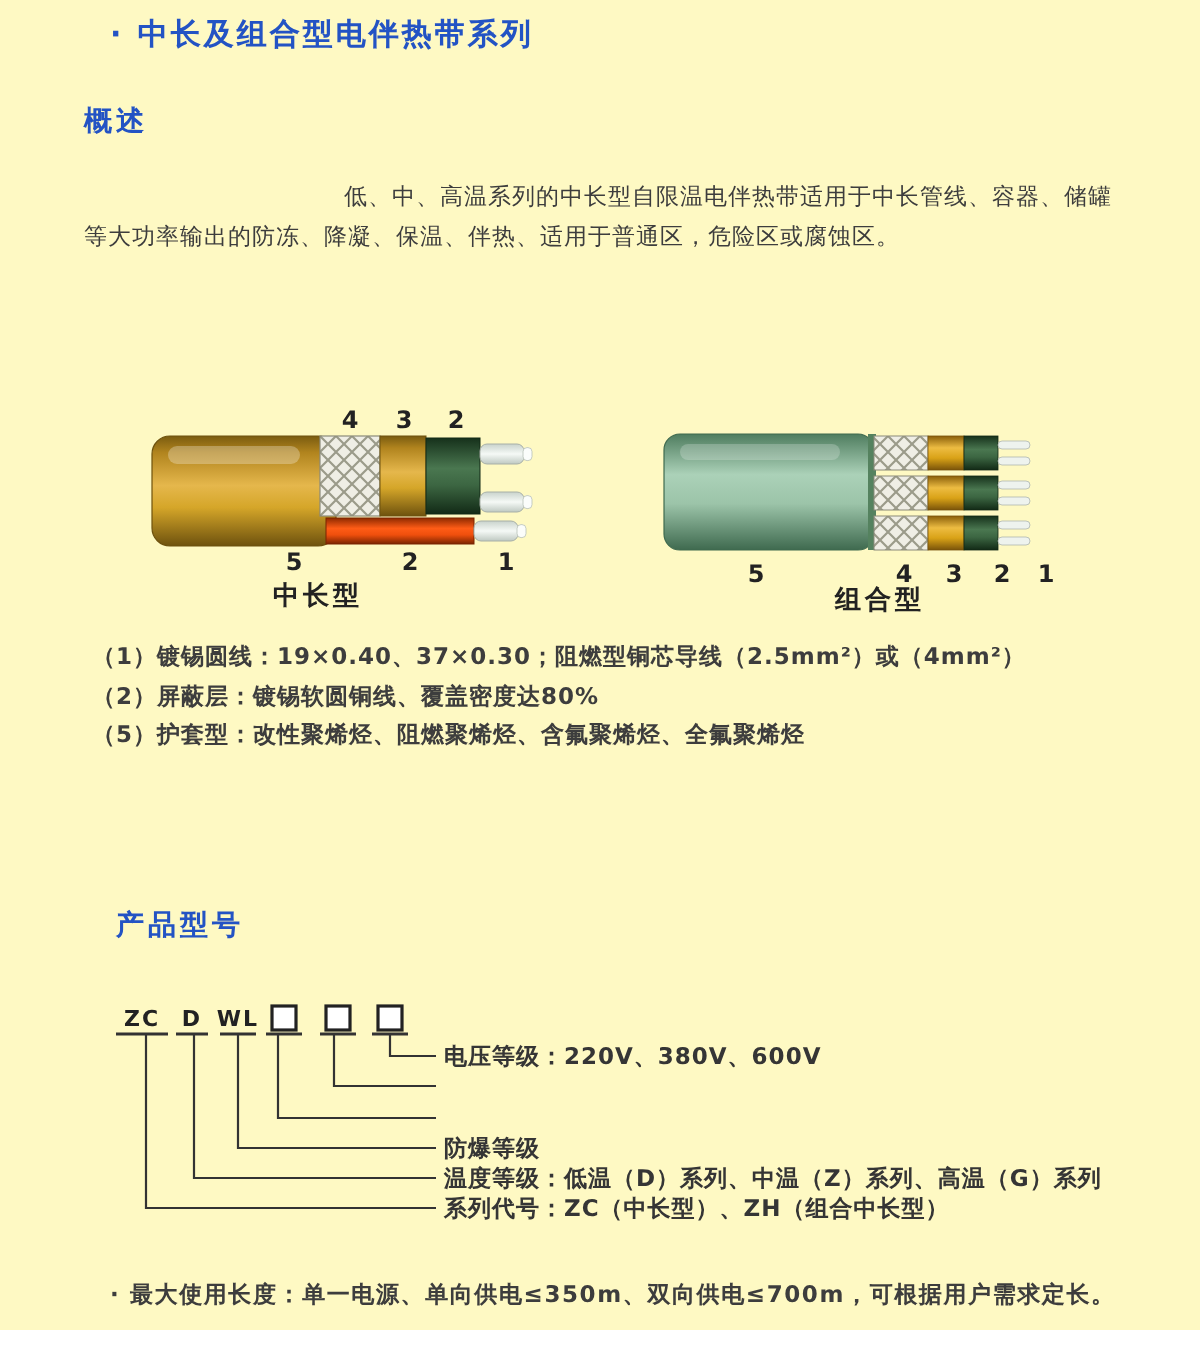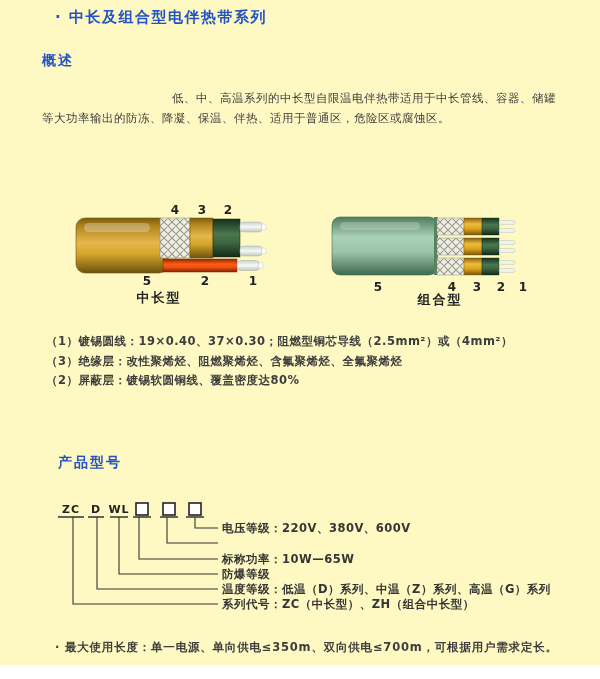--- a/index.html
+++ b/index.html
@@ -11,21 +11,21 @@
          letter-spacing:2px;white-space:nowrap;text-align:right;}
   .h-overview{left:42px;top:52px;}
   .h-structure{left:42px;top:151px;}
   .h-model{left:42px;top:454px;margin-left:16px;}
   .para{position:absolute;left:42px;top:88px;width:522px;font-size:11.5px;font-weight:normal;
         color:#3d3d3d;line-height:20px;text-indent:130px;letter-spacing:0.5px;}
   .diagram-svg{position:absolute;}
   .svg-left{left:68px;top:198px;}
   .svg-right{left:328px;top:198px;}
   .legend{position:absolute;left:46px;top:319px;font-size:11.5px;font-weight:bold;
-        color:#3d3d3d;line-height:19.5px;letter-spacing:0.5px;margin-top:13px;}
+        color:#3d3d3d;line-height:19.5px;letter-spacing:0.5px;}
   .legend div{white-space:nowrap;}
   .model-svg{position:absolute;left:55px;top:500px;}
   .model-label{position:absolute;left:222px;font-size:11.5px;font-weight:bold;color:#353535;
         letter-spacing:0.5px;white-space:nowrap;}
   .ml-0{top:521px;} .ml-1{top:536px;} .ml-2{top:552px;}
   .ml-3{top:567px;} .ml-4{top:582px;} .ml-5{top:597px;}
   .note{position:absolute;left:55px;top:640px;width:535px;font-size:11.5px;font-weight:bold;
         color:#3d3d3d;letter-spacing:0.8px;white-space:nowrap;}
   .num-label{font-size:12px;font-weight:bold;fill:#222;font-family:"DejaVu Sans",sans-serif;}
   .cap-label{font-size:13px;font-weight:bold;fill:#222;letter-spacing:2px;
@@ -144,38 +144,37 @@
       <text class="num-label" x="124" y="93" text-anchor="middle">4</text>
       <text class="num-label" x="149" y="93" text-anchor="middle">3</text>
       <text class="num-label" x="173" y="93" text-anchor="middle">2</text>
       <text class="num-label" x="195" y="93" text-anchor="middle">1</text>
       <text class="cap-label" x="112" y="106" text-anchor="middle">组合型</text>
     </g>
   </svg>
 
   <div class="legend">
     <div>（1）镀锡圆线：19×0.40、37×0.30；阻燃型铜芯导线（2.5mm²）或（4mm²）</div>
-    <div>（3）绝缘层：改性聚烯烃、阻燃聚烯烃、含氟聚烯烃、全氟聚烯烃</div>
     <div>（2）屏蔽层：镀锡软圆铜线、覆盖密度达80%</div>
+    <div>（5）护套型：改性聚烯烃、阻燃聚烯烃、含氟聚烯烃、全氟聚烯烃</div>
   </div>
 
   <div class="sec-heading h-model">产品型号</div>
 
   <svg class="model-svg" width="165" height="112" viewBox="0 0 165 112">
     <text class="code-label" x="16" y="13" text-anchor="middle">ZC</text>
     <text class="code-label" x="41" y="13" text-anchor="middle">D</text>
     <text class="code-label" x="64" y="13" text-anchor="middle">WL</text>
     <rect x="81" y="3" width="12" height="12" fill="#ffffff" stroke="#222222" stroke-width="1.6"></rect>
     <rect x="108" y="3" width="12" height="12" fill="#ffffff" stroke="#222222" stroke-width="1.6"></rect>
     <rect x="134" y="3" width="12" height="12" fill="#ffffff" stroke="#222222" stroke-width="1.6"></rect>
     <path d="M3 17 H29 M33 17 H49 M55 17 H73 M78 17 H96 M105 17 H123 M131 17 H149" stroke="#333333" stroke-width="1.5" fill="none"></path>
     <path d="M140 17 V28 H163 M112 17 V43 H163 M84 17 V59 H163 M64 17 V74 H163 M42 17 V89 H163 M18 17 V104 H163" stroke="#333333" stroke-width="1.1" fill="none"></path>
   </svg>
 
   <div class="model-label ml-0">电压等级：220V、380V、600V</div>
-  <div class="model-label ml-2">标称功率：10W—65W</div>
   <div class="model-label ml-3">防爆等级</div>
   <div class="model-label ml-4">温度等级：低温（D）系列、中温（Z）系列、高温（G）系列</div>
   <div class="model-label ml-5">系列代号：ZC（中长型）、ZH（组合中长型）</div>
 
   <div class="note">· 最大使用长度：单一电源、单向供电≤350m、双向供电≤700m，可根据用户需求定长。</div>
 
 </div>
 
 </body></html>

